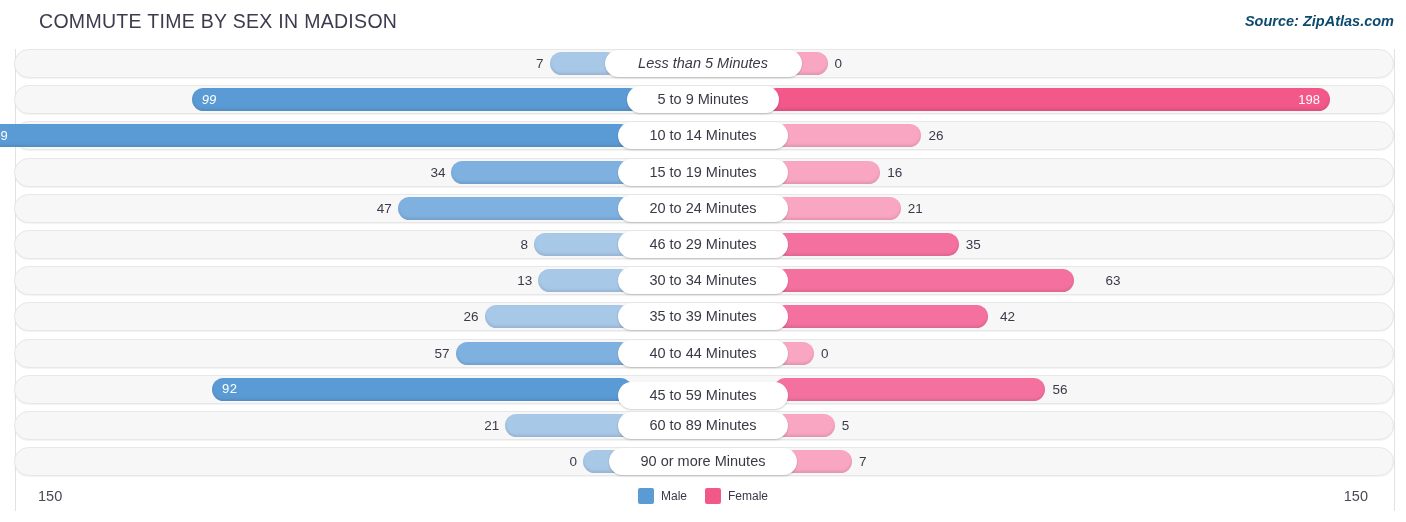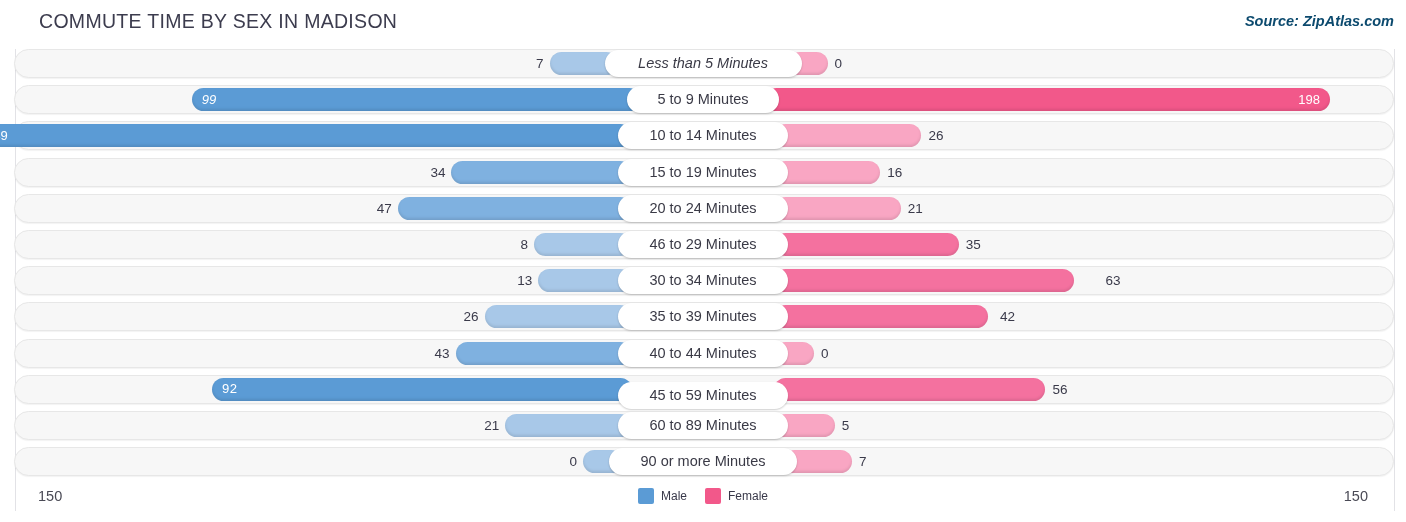--- a/index.html
+++ b/index.html
@@ -242,21 +242,21 @@
         <div class="track"></div>
         <div class="bar male" style="left: 470.533px; width: 147.467px; background: rgb(168, 200, 232);"></div>
         <div class="vlabel outside-left" style="left: 408.533px; width: 56px;">26</div>
         <div class="bar female" style="left: 760px; width: 213.6px; background: rgb(244, 113, 159);"></div>
         <div class="vlabel outside-right" style="left: 986px; width: 56px;">42</div>
         <div class="catlabel" style="width: 170px; left: 604px;">35 to 39 Minutes</div>
       </div>
       <div class="row" style="top: 289.6px;">
         <div class="track"></div>
         <div class="bar male" style="left: 441.6px; width: 176.4px; background: rgb(127, 177, 224);"></div>
-        <div class="vlabel outside-left" style="left: 379.6px; width: 56px;">43</div>
+        <div class="vlabel outside-left" style="left: 379.6px; width: 56px;">57</div>
         <div class="bar female" style="left: 760px; width: 40px; background: rgb(249, 166, 195);"></div>
         <div class="vlabel outside-right" style="left: 807px; width: 56px;">0</div>
         <div class="catlabel" style="width: 170px; left: 604px;">40 to 44 Minutes</div>
       </div>
       <div class="row" style="top: 325.8px;">
         <div class="track"></div>
         <div class="bar male" style="left: 197.733px; width: 420.267px; background: rgb(91, 155, 213);"></div>
         <div class="vlabel inside" style="left: 207.733px; font-family: Liberation Mono, monospace;">92</div>
         <div class="bar female" style="left: 760px; width: 271.467px; background: rgb(244, 113, 159);"></div>
         <div class="vlabel outside-right" style="left: 1038.47px; width: 56px;">56</div>

